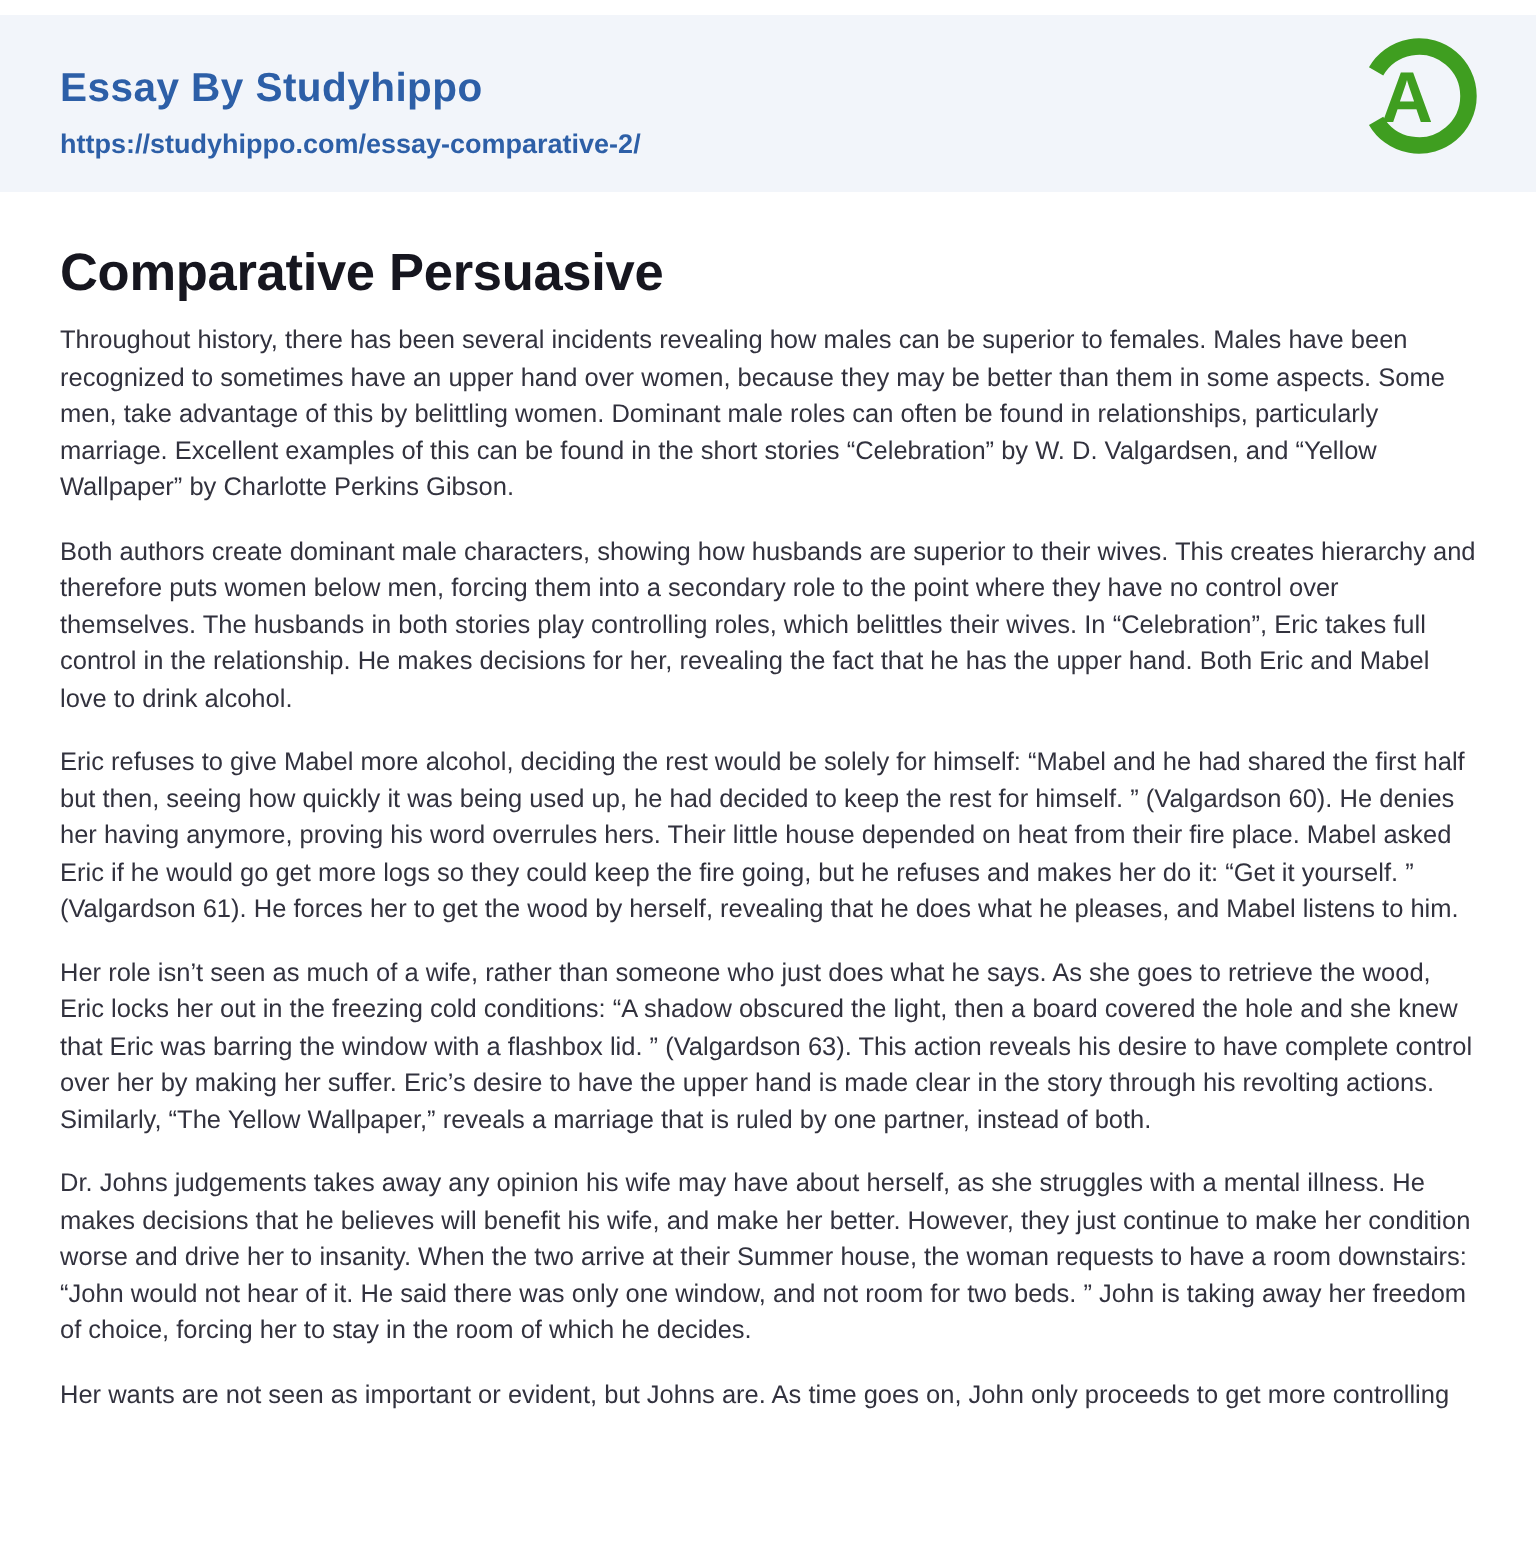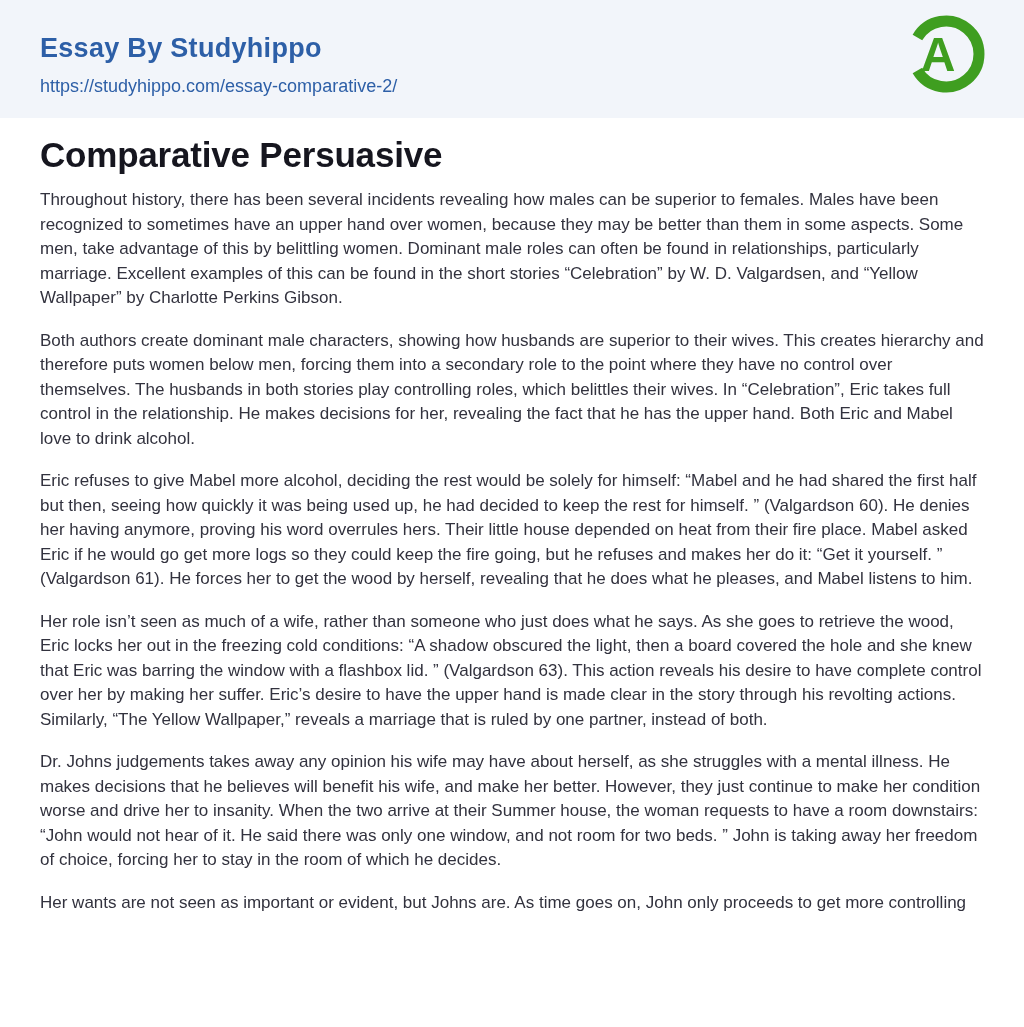--- a/index.html
+++ b/index.html
@@ -6,20 +6,21 @@
   html, body { margin: 0; padding: 0; }
   body {
     width: 1024px;
     background: var(--page_bg, #ffffff);
     font-family: "Liberation Sans", sans-serif;
     -webkit-font-smoothing: antialiased;
   }
   .page {
     width: 1024px;
     height: 1027px;
+    padding-top: 10px;
     overflow: hidden;
     background: var(--page_bg, #ffffff);
   }
   .header-band {
     position: relative;
     width: 1024px;
     height: 118px;
     background: var(--header_bg, #f2f5fa);
     padding: 32px 40px 0 40px;
   }
@@ -31,37 +32,37 @@
     letter-spacing: 0.3px;
     line-height: 1.2;
     text-decoration: none;
     cursor: pointer;
   }
   .header-url {
     display: block;
     margin-top: 12px;
     color: var(--brand_blue, #2d5fa7);
     font-size: 18px;
-    font-weight: 400;
+    font-weight: 700;
     line-height: 1.2;
     text-decoration: none;
     cursor: pointer;
   }
   .logo {
     position: absolute;
     top: 14px;
     right: 38px;
     width: 80px;
     height: 80px;
   }
   .content {
     padding: 0 40px;
   }
   .article-title {
-    margin: 16px 0 8px 0;
+    margin: 33px 0 8px 0;
     font-size: 35px;
     line-height: 42px;
     font-weight: 800;
     letter-spacing: -0.2px;
     color: var(--title_text, #16161f);
   }
   .content p {
     margin: 12px 0 18px 0;
     font-size: 17px;
     line-height: 24.5px;

